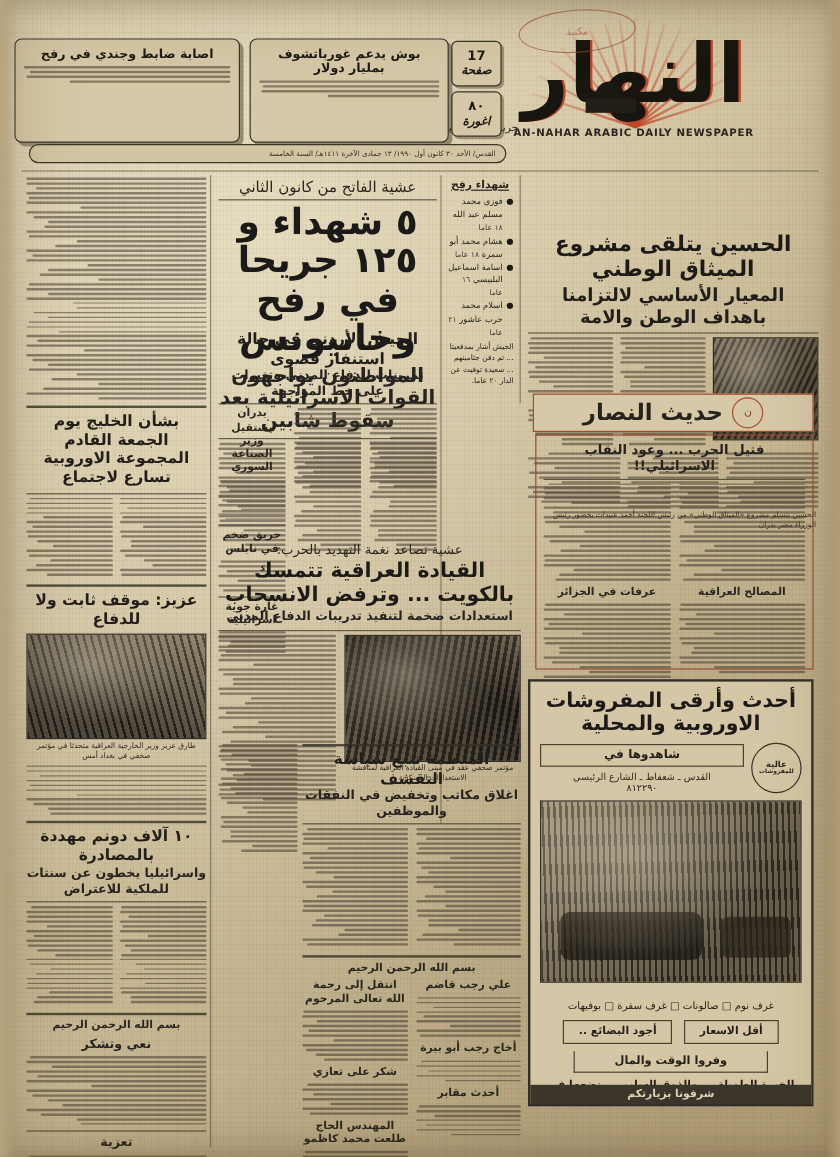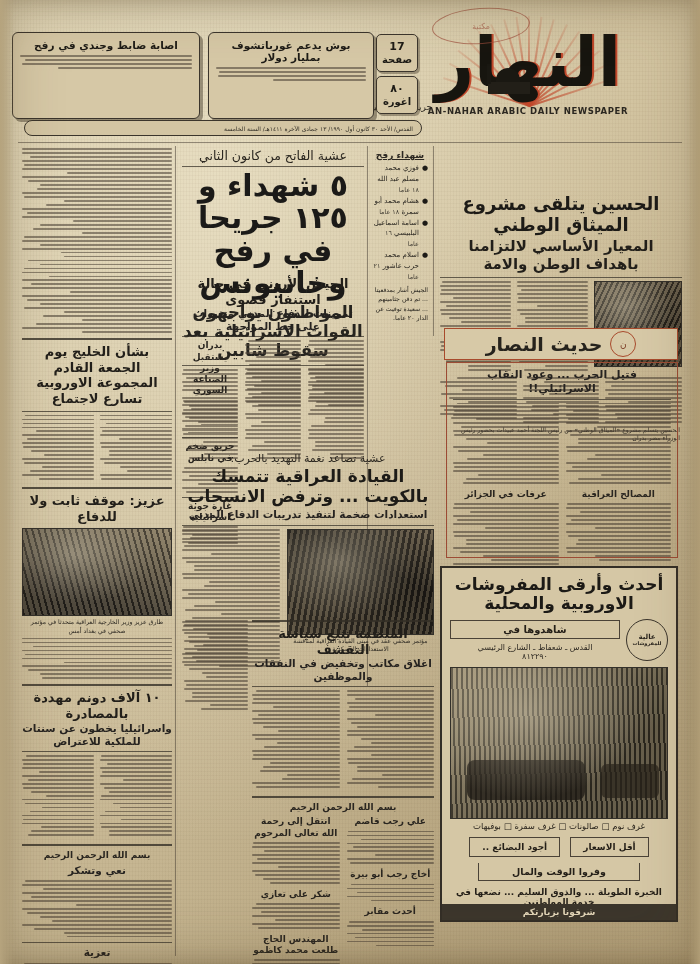--- a/index.html
+++ b/index.html
@@ -99,21 +99,21 @@
   .tbox .t{font-size:10.5px;font-weight:bold;text-align:center;color:#1d1b16;margin-bottom:4px;}
 
   .pbox{
     position:absolute;width:40px;height:36px;background:#d6c8a6;
     border:1.4px solid #3b352c;border-radius:5px;
     box-shadow:2px 2px 0 rgba(60,50,35,.4);
     display:flex;flex-direction:column;align-items:center;justify-content:center;
     font-weight:bold;color:#1d1b16;line-height:1.1;
   }
   .pbox .n{font-size:11px;}
-  .pbox .l{font-size:10px;}
+  .pbox .l{font-size:10px;font-style:italic;}
 
   .dateline{
     position:absolute;left:24px;top:120px;width:398px;height:16px;
     border:1px solid #3b352c;border-radius:8px;background:#d3c5a3;
     display:flex;align-items:center;justify-content:space-between;
     padding:0 8px;box-sizing:border-box;
   }
   .dateline .en{font-size:6.4px;color:#2e2a22;direction:ltr;letter-spacing:.2px;}
   .dateline .arx{font-size:6px;color:#332f27;}
 
@@ -1099,21 +1099,21 @@
         <div style="flex:1">
           <div class="see ar">شاهدوها في</div>
           <div class="addr ar" style="margin-top:4px">القدس ـ شعفاط ـ الشارع الرئيسي</div>
           <div class="phone ar">٨١٢٢٩٠</div>
         </div>
       </div>
       <div class="photo p4 boxed" style="height:150px;margin-top:6px;">
         <div style="position:absolute;left:16px;bottom:18px;width:118px;height:40px;border-radius:8px;background:rgba(30,26,20,.75);"></div>
         <div style="position:absolute;left:150px;bottom:20px;width:58px;height:34px;border-radius:6px;background:rgba(40,34,26,.7);"></div>
       </div>
-      <div class="items ar" style="margin-top:2px">غرف نوم □ صالونات □ غرف سفرة □ بوفيهات</div>
+      <div class="items ar" style="margin-top:15px">غرف نوم □ صالونات □ غرف سفرة □ بوفيهات</div>
       <div class="twobox" style="margin-top:6px">
         <div class="ar">أقل الاسعار</div>
         <div class="ar">أجود البضائع ..</div>
       </div>
       <div class="ribbon ar" style="margin-top:6px">وفروا الوقت والمال</div>
       <div class="slogan ar" style="margin-top:6px">الخبرة الطويلة ... والذوق السليم ... نضعها في خدمة المواطنين</div>
     </div>
     <div class="foot ar" style="position:absolute;left:0;right:0;bottom:0;">شرفونا بزيارتكم</div>
   </div>
 

